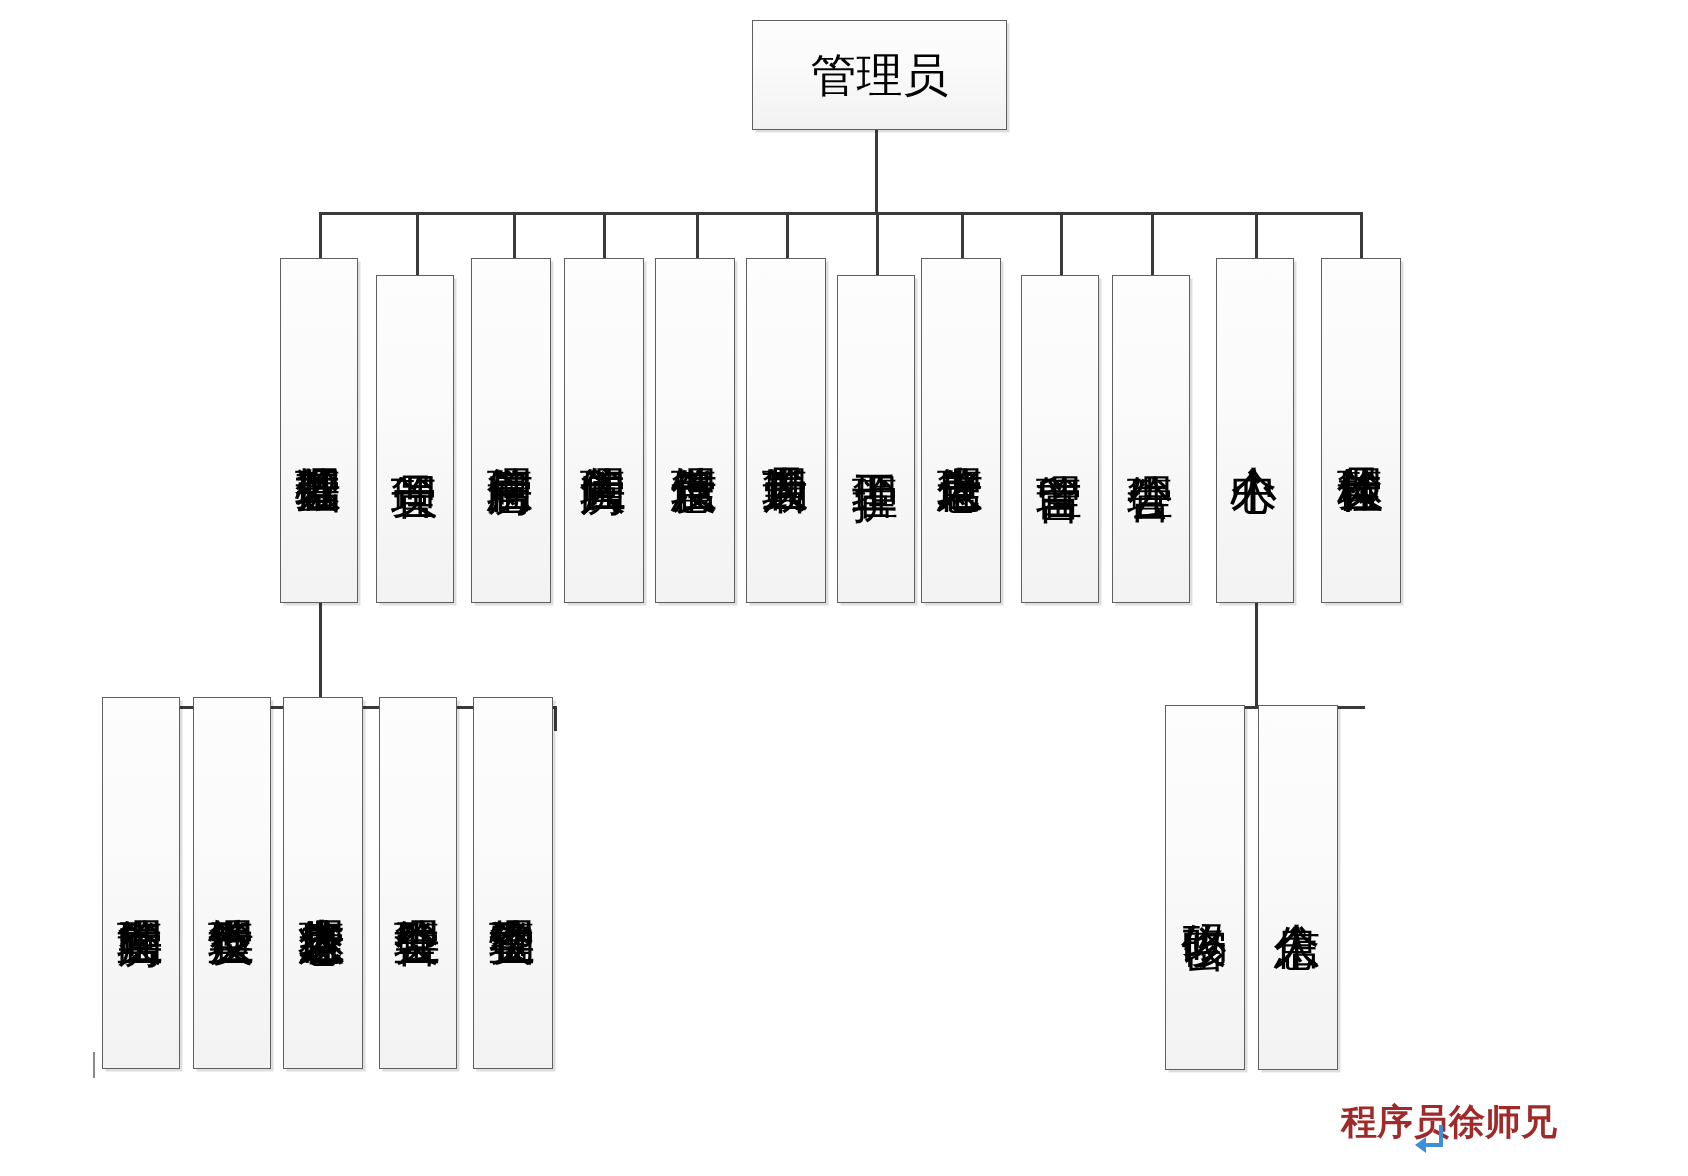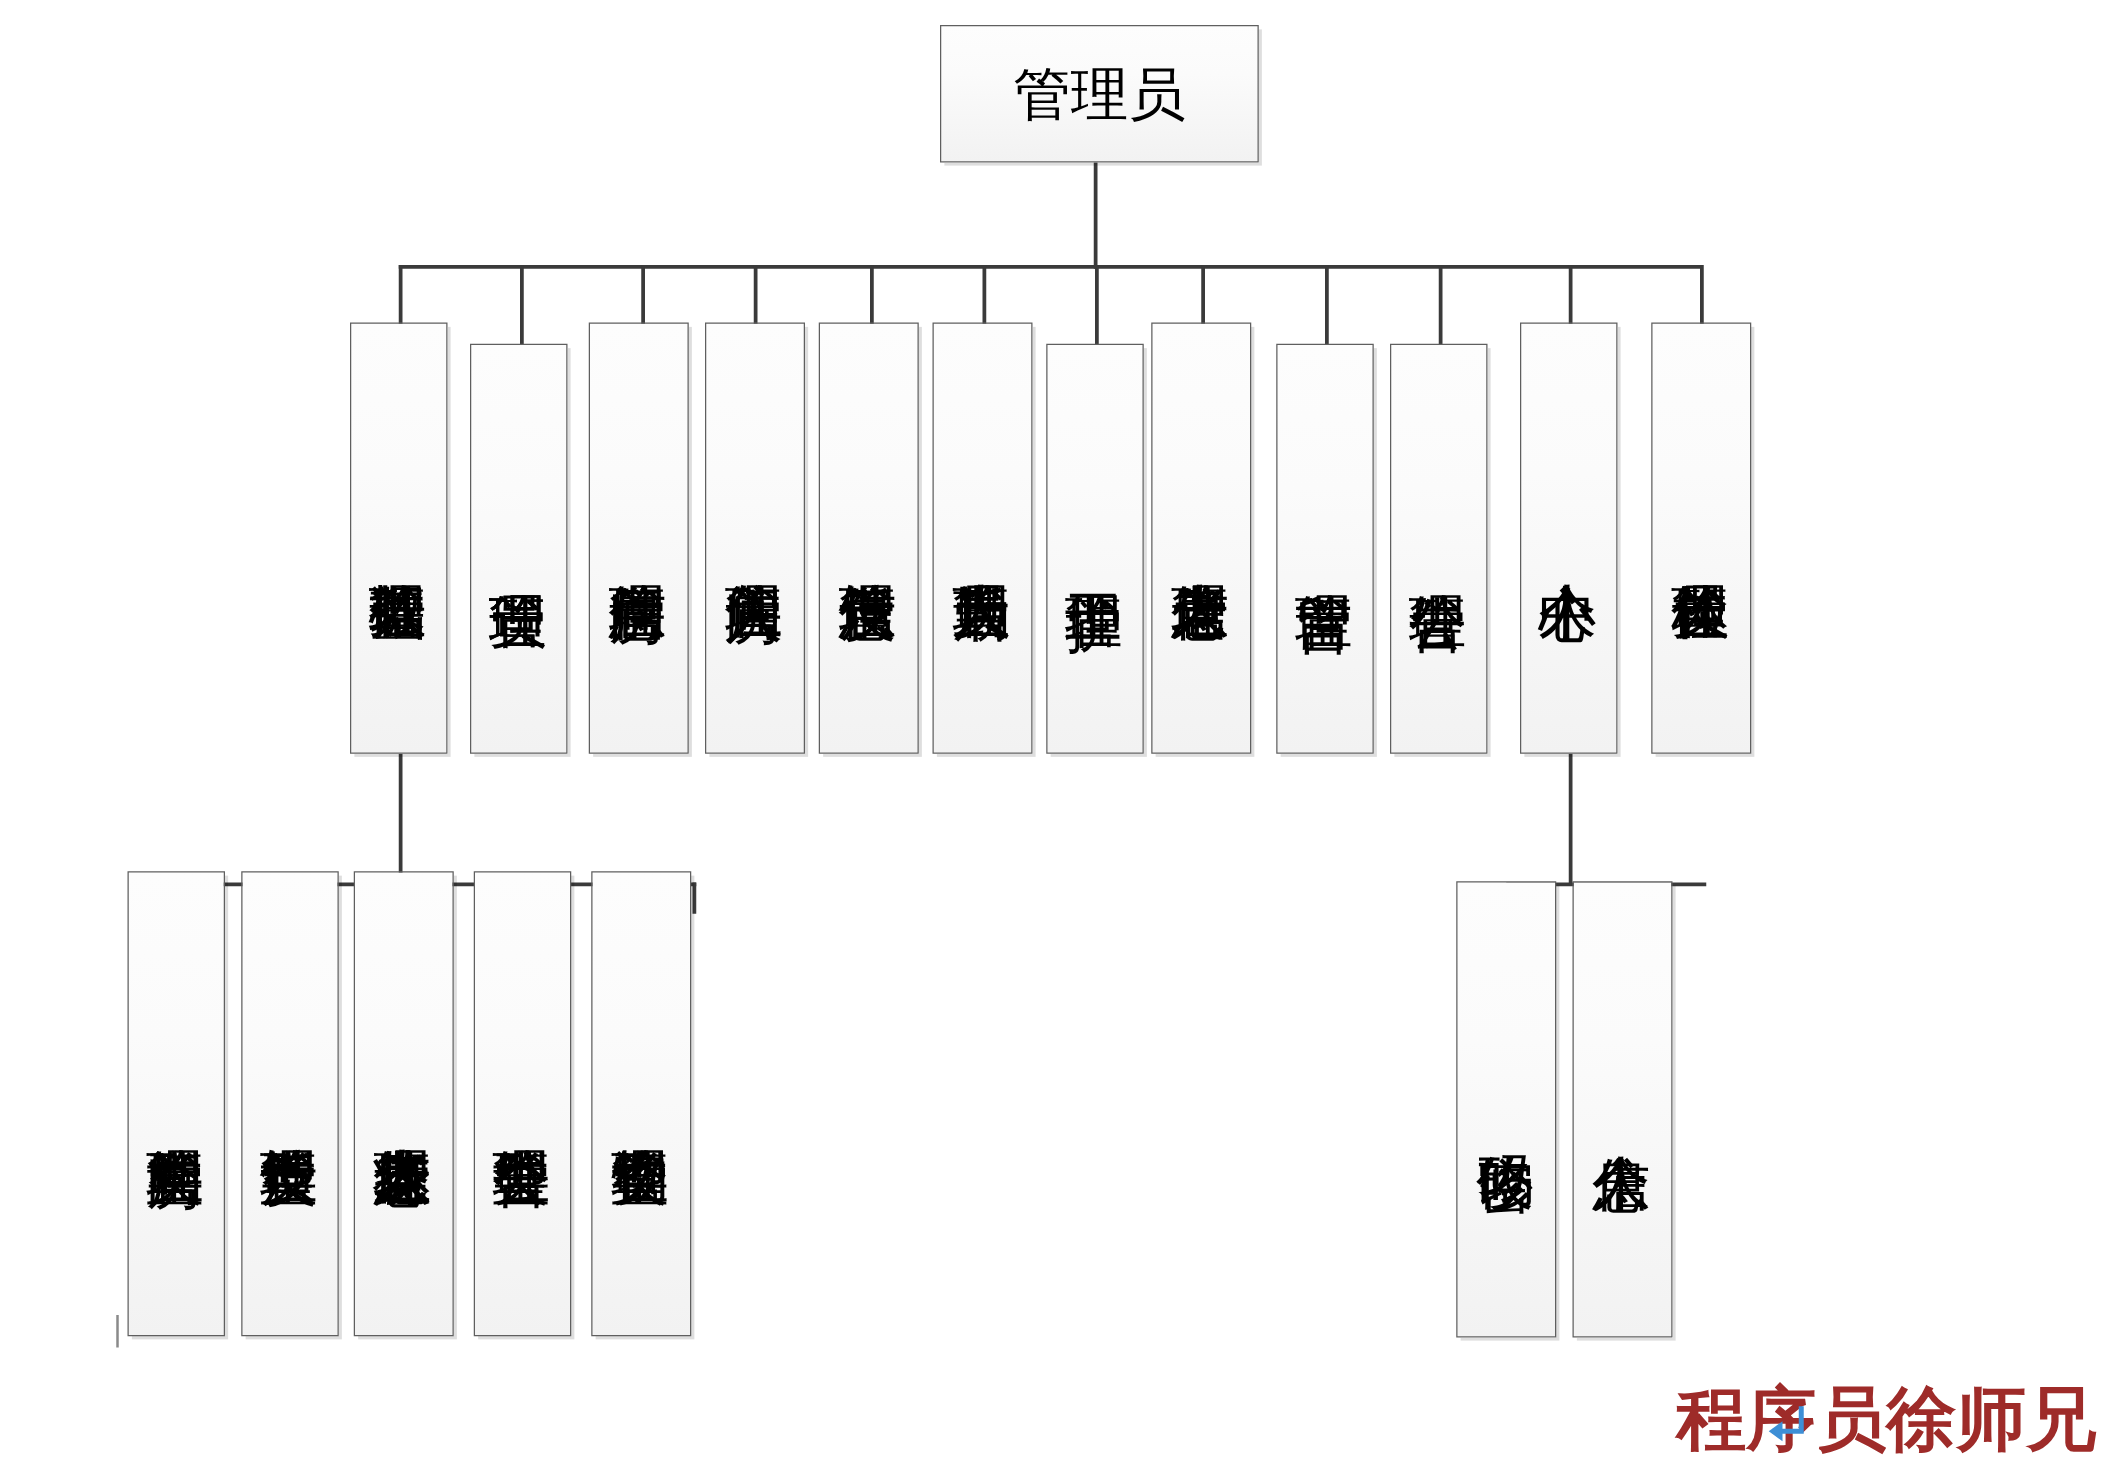--- a/index.html
+++ b/index.html
@@ -46,21 +46,21 @@
 
   
   .ln{position:absolute;background:#3a3a3a;z-index:1;}
   .ln.h{height:3px;}
   .ln.v{width:3px;}
 
   
   #watermark{
     position:absolute;
     font-family:"DejaVu Serif","Liberation Serif",serif;
-    font-size:56px;
+    font-size:36px;
     font-weight:700;
     color:#9e2b29;
     white-space:nowrap;
     z-index:5;
   }
   #wm-arrow{
     position:absolute;
     z-index:6;
     pointer-events:none;
   }

